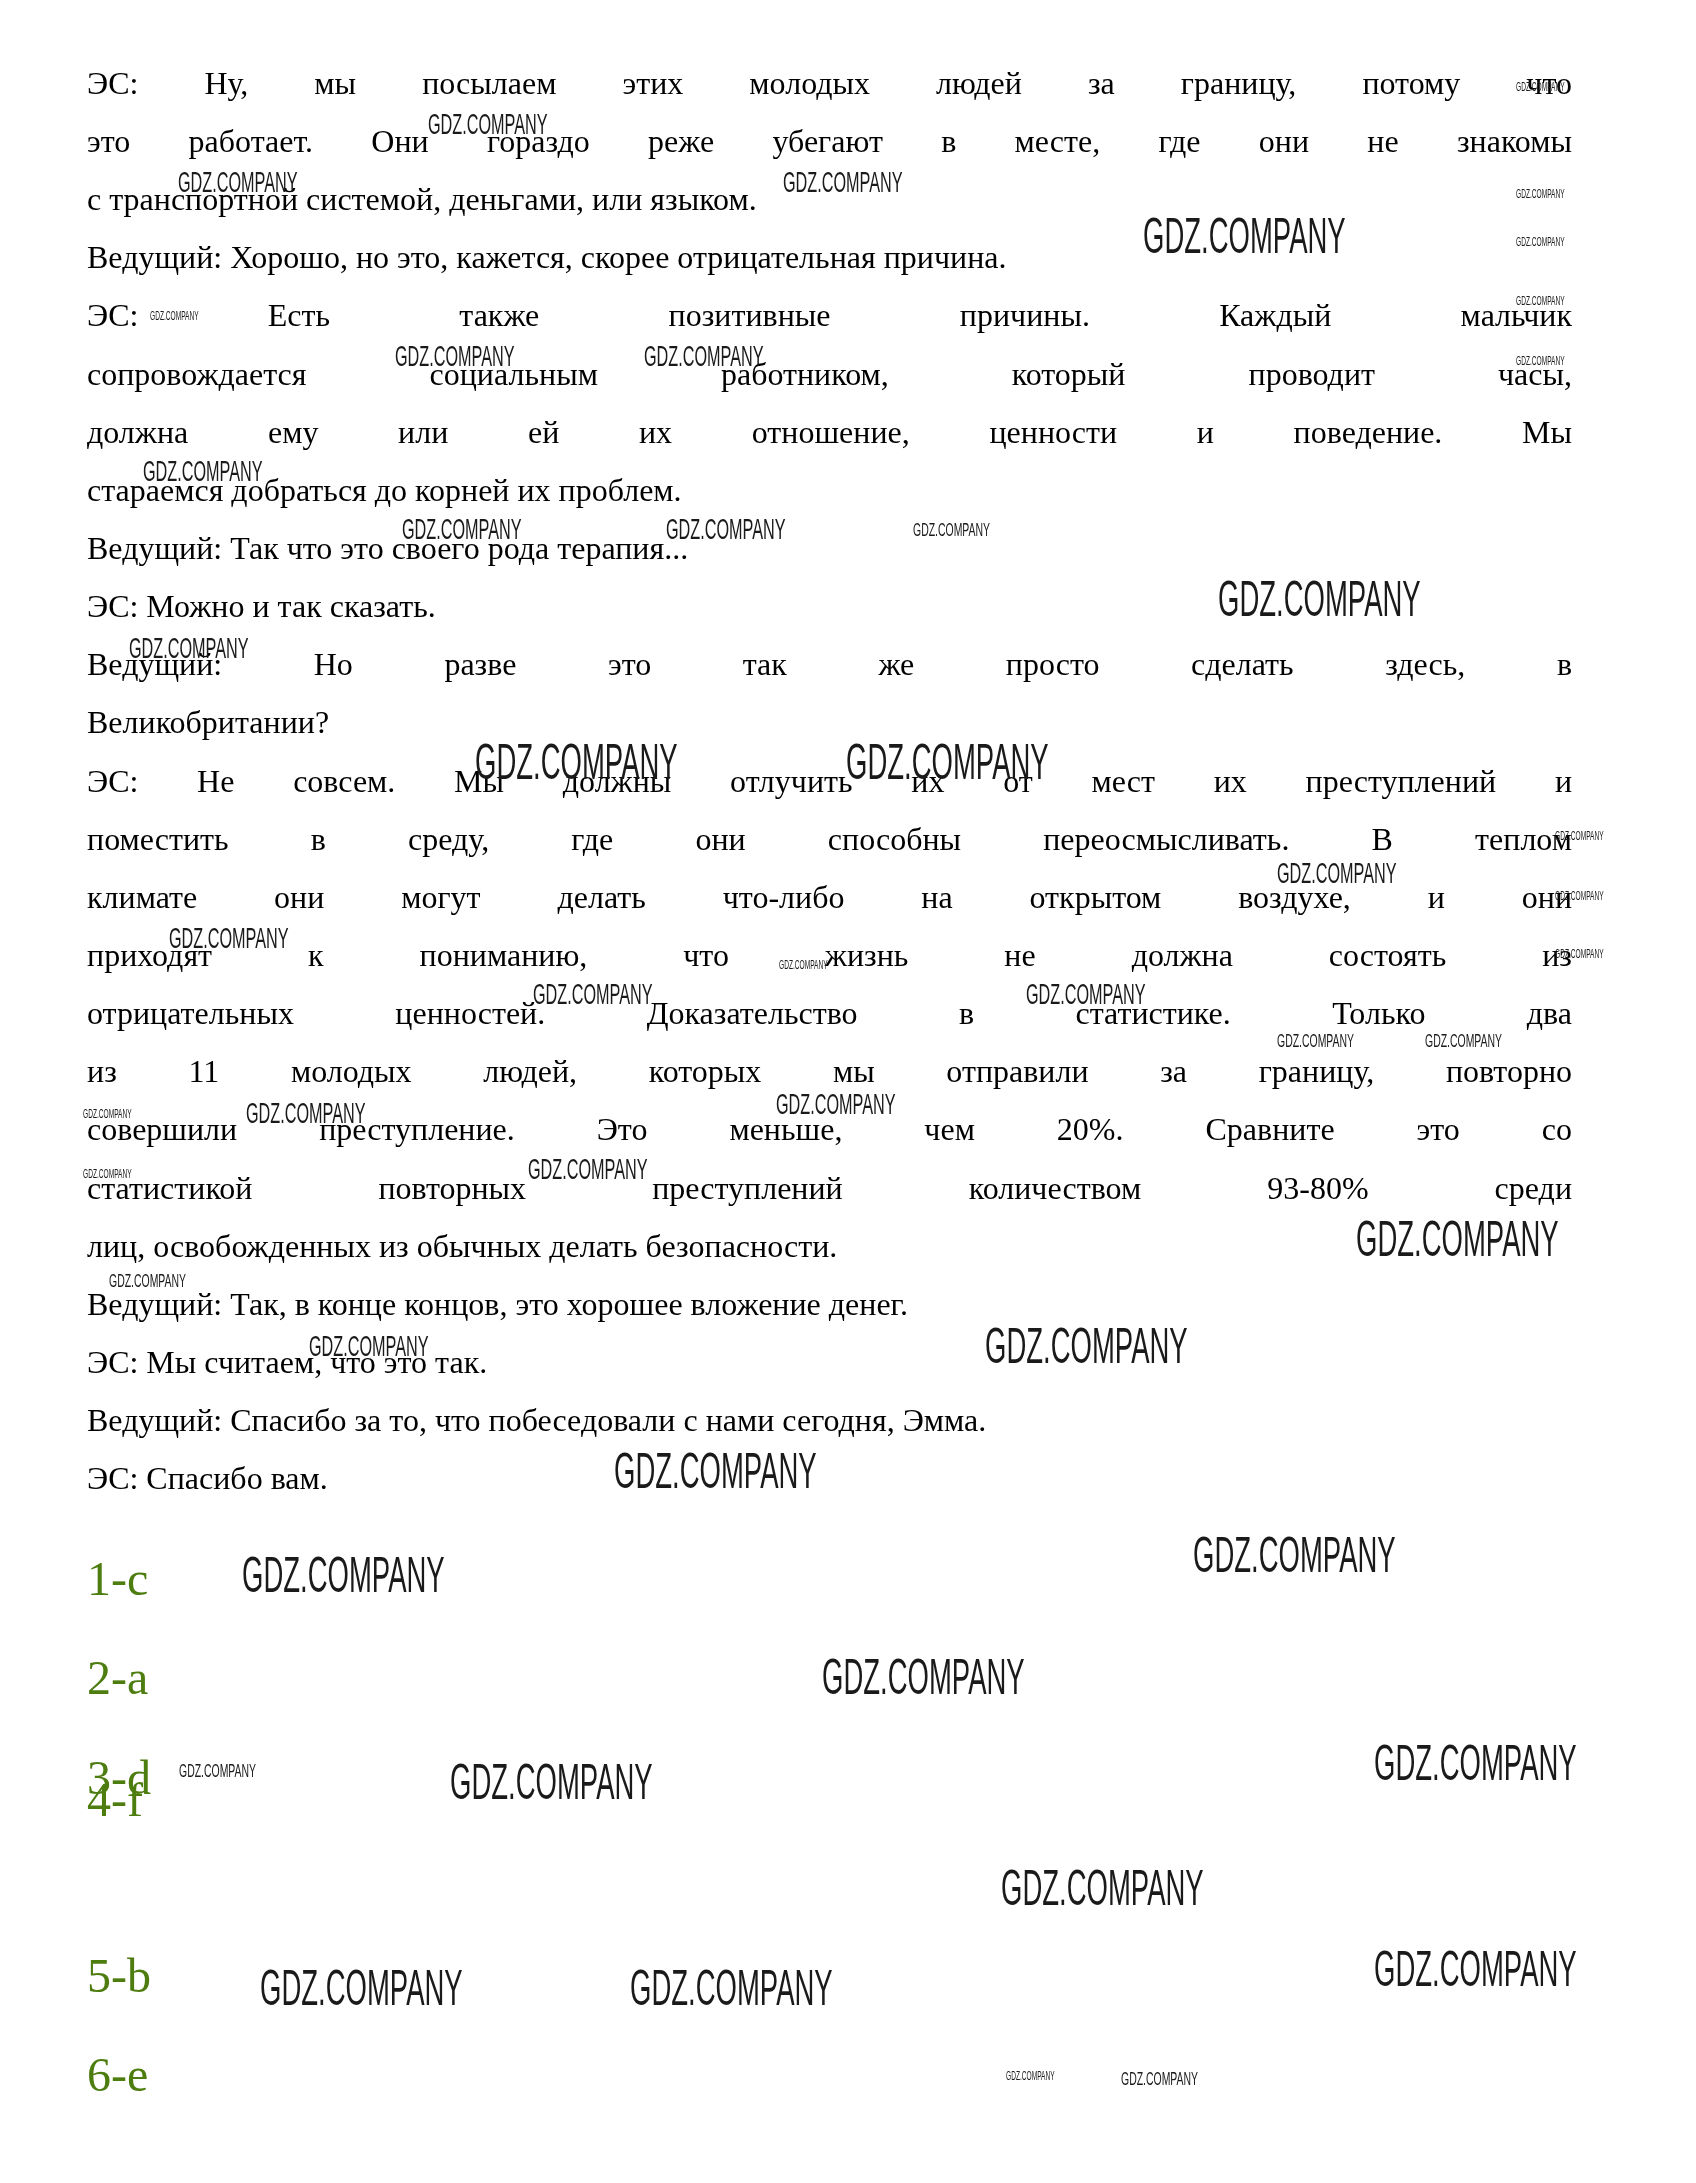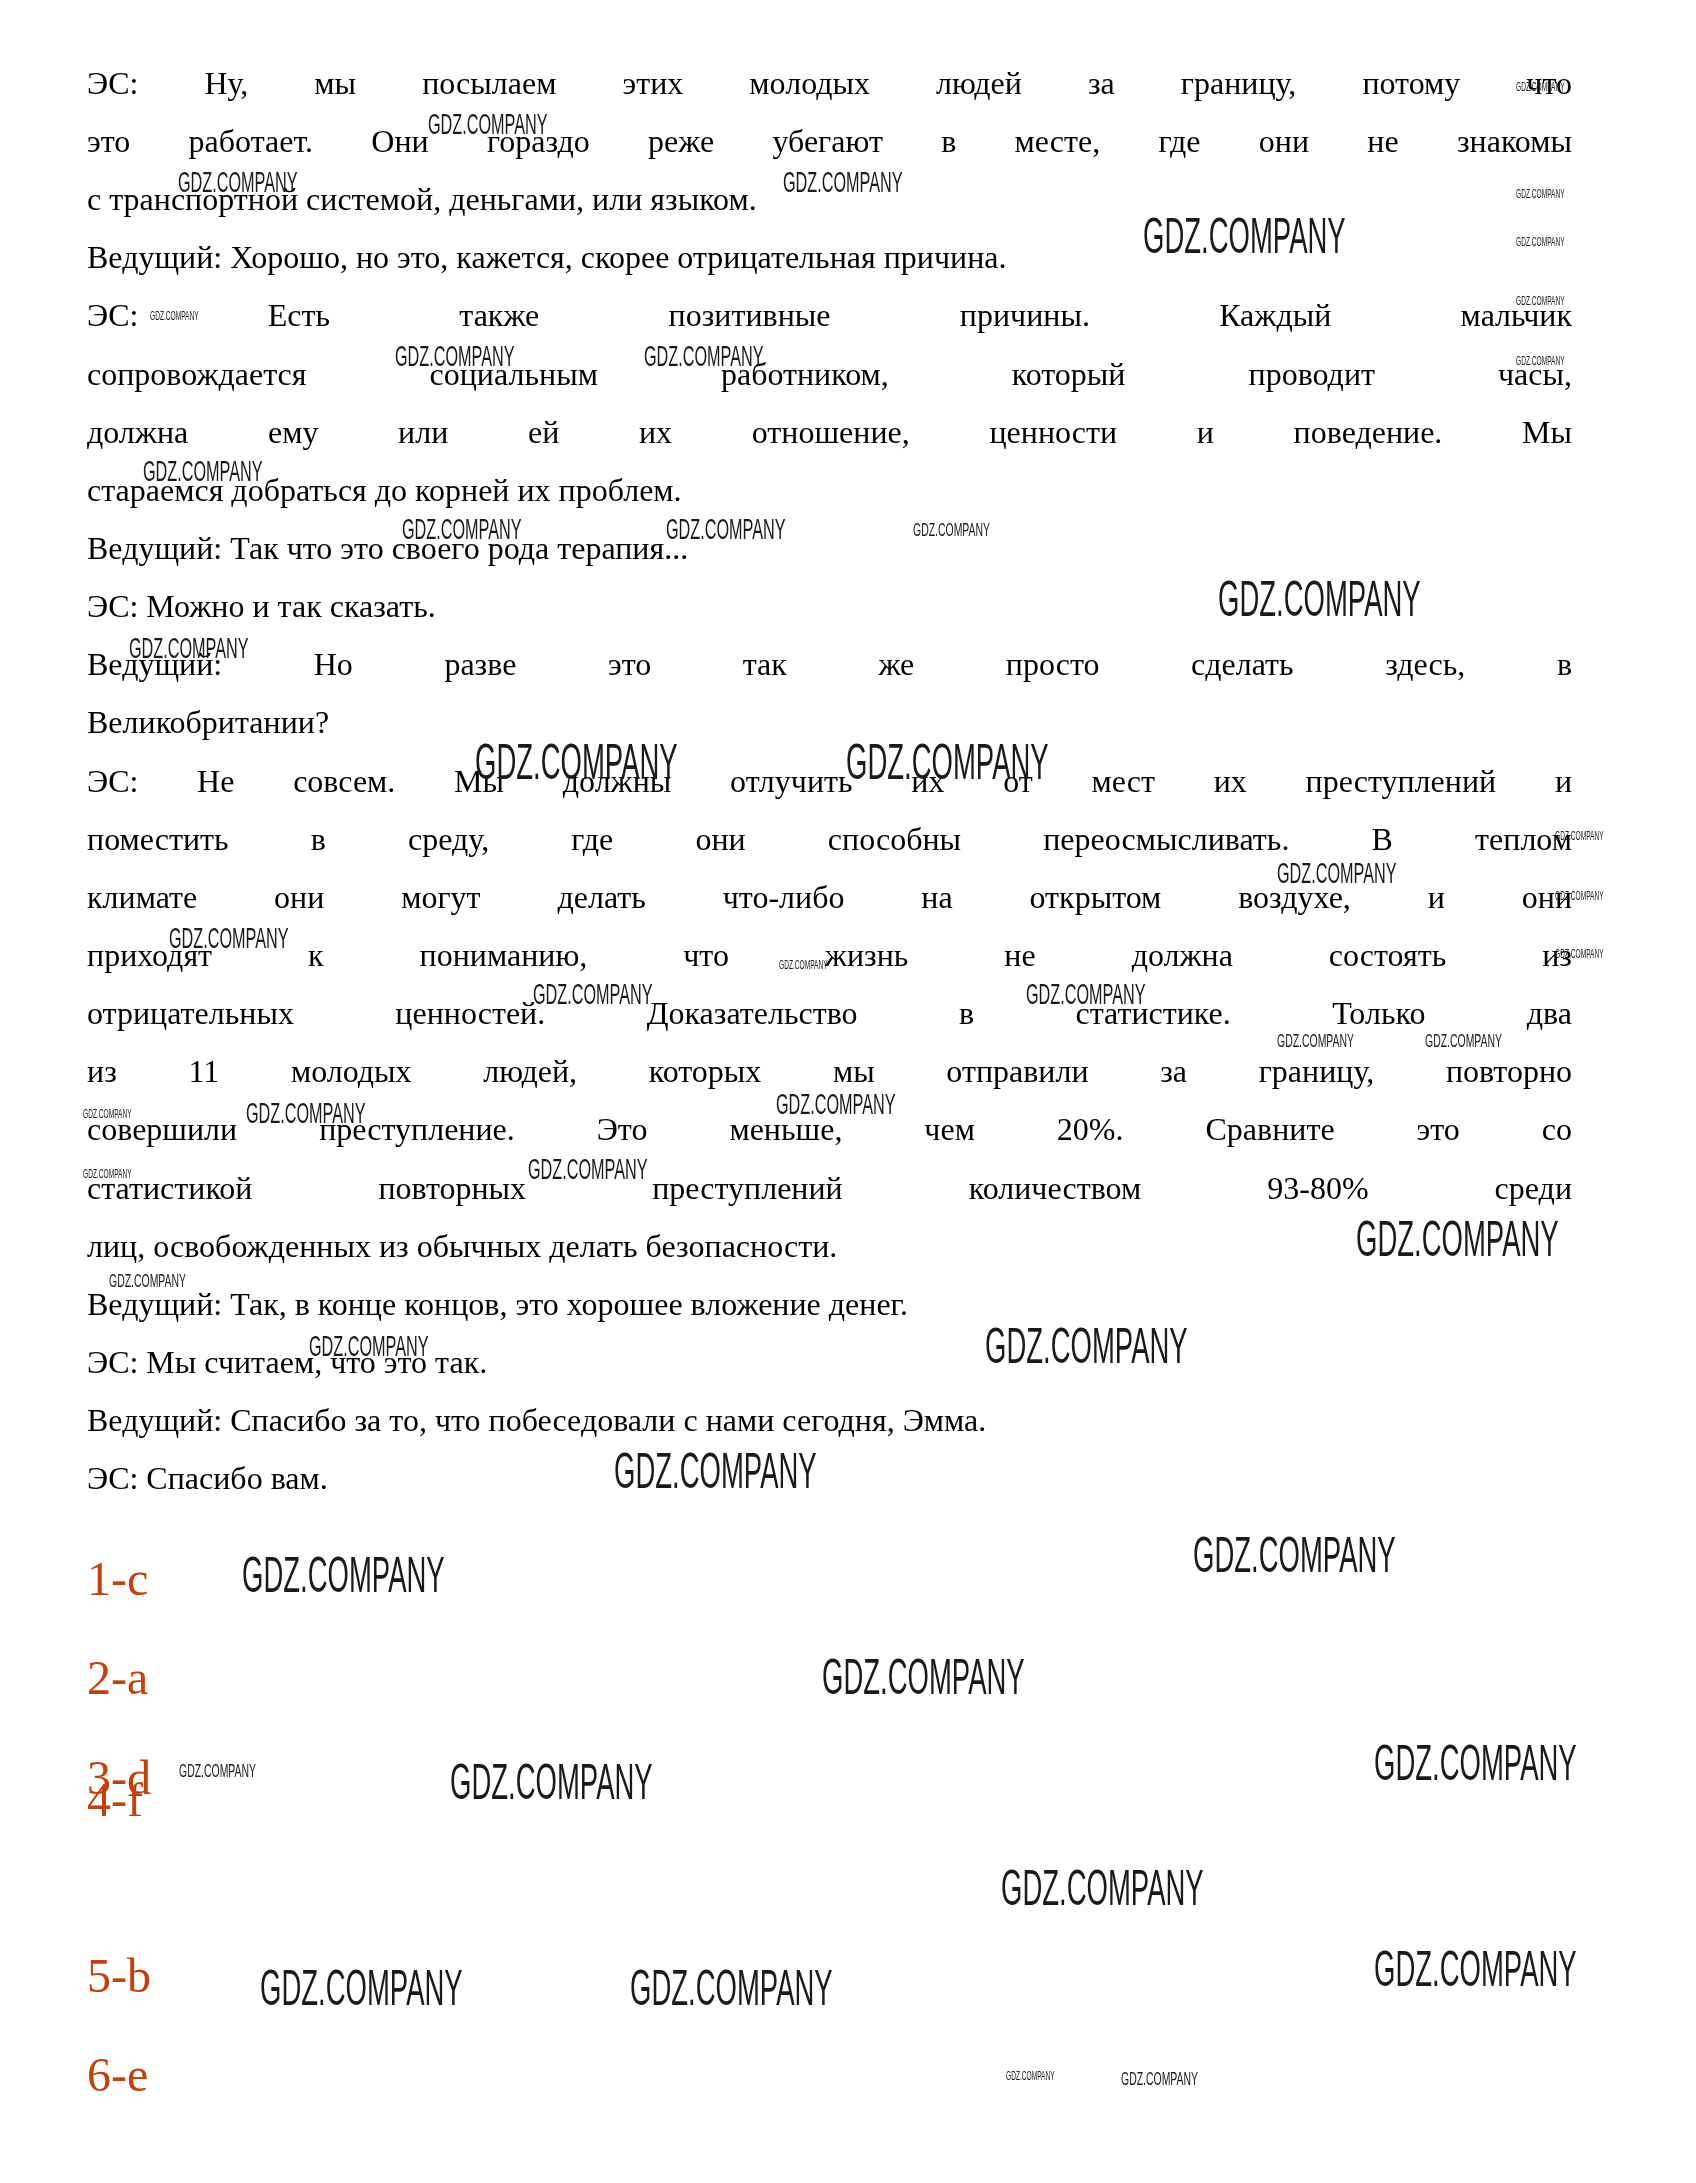--- a/index.html
+++ b/index.html
@@ -21,21 +21,21 @@
     text-align: justify;
     text-align-last: justify;
     white-space: normal;
   }
   .answer {
     position: absolute;
     left: 87px;
     font-family: "Liberation Serif", "DejaVu Serif", serif;
     font-size: 48px;
     line-height: 58px;
-    color: #c2410c;
+    color: #4d7c0f;
   }
   .wm {
     position: absolute;
     font-family: "Liberation Sans", "DejaVu Sans", sans-serif;
     color: #1a1a1a;
     white-space: nowrap;
     transform-origin: left top;
     transform: scaleX(0.55);
     font-weight: normal;
     letter-spacing: 0px;

